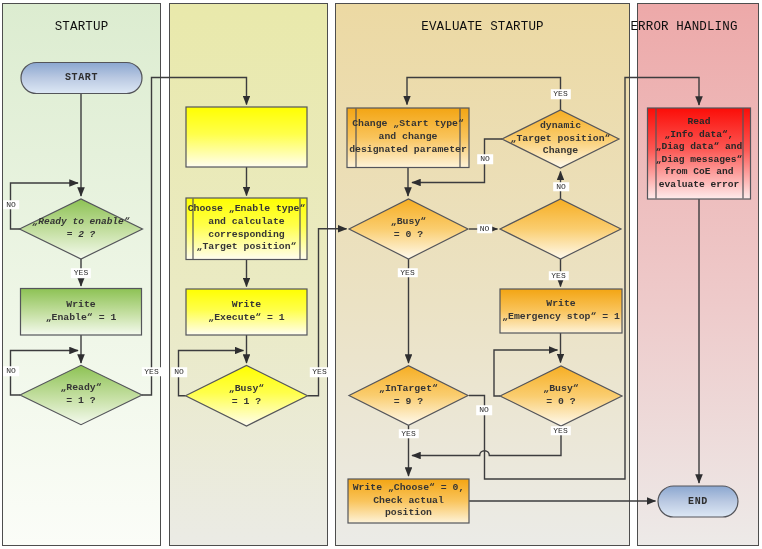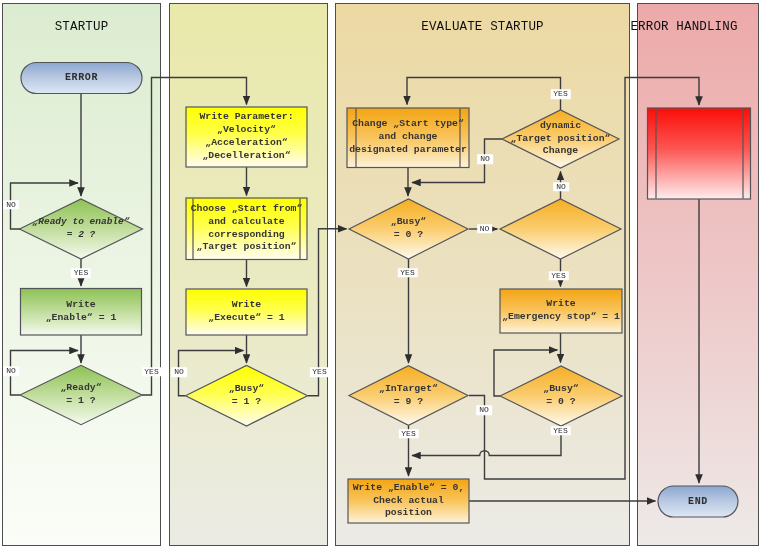--- a/index.html
+++ b/index.html
@@ -130,33 +130,29 @@
       <polygon points="349,395.5 408.5,365.7 468,395.5 408.5,425.3" fill="url(#gOrange)"></polygon>
       <rect x="348" y="479" width="121" height="44" fill="url(#gOrangeBox)"></rect>
 
       <rect x="647.5" y="108" width="103" height="91" fill="url(#gRed)"></rect>
       <line x1="656" y1="108.6" x2="656" y2="198.4"></line>
       <line x1="743" y1="108.6" x2="743" y2="198.4"></line>
       <rect x="658" y="486" width="80" height="31" rx="15.5" fill="url(#gBlue)"></rect>
     </g>
   </svg>
 
-  <div class="ntext oval" style="left:21px;top:62px;width:121px;height:31px">ERROR</div>
+  <div class="ntext oval" style="left:21px;top:62px;width:121px;height:31px">START</div>
   <div class="ntext italic" style="left:24px;top:199px;width:114px;height:60px">„Ready to enable“
 = 2 ?</div>
   <div class="ntext" style="left:21px;top:288px;width:120px;height:47px">Write
 „Enable“ = 1</div>
   <div class="ntext" style="left:24px;top:365px;width:114px;height:60px">„Ready“
 = 1 ?</div>
 
-  <div class="ntext" style="left:186px;top:107px;width:121px;height:60px">Write Parameter:
-„Velocity“
-„Acceleration“
-„Decelleration“</div>
-  <div class="ntext" style="left:186px;top:198px;width:121px;height:61px">Choose „Start from“
+  <div class="ntext" style="left:186px;top:198px;width:121px;height:61px">Choose „Enable type“
 and calculate
 corresponding
 „Target position“</div>
   <div class="ntext" style="left:186px;top:289px;width:121px;height:46px">Write
 „Execute“ = 1</div>
   <div class="ntext" style="left:186px;top:366px;width:121px;height:60px">„Busy“
 = 1 ?</div>
 
   <div class="ntext" style="left:347px;top:108px;width:122px;height:59px">Change „Start type“
 and change
@@ -165,23 +161,29 @@
 „Target position“
 Change</div>
   <div class="ntext" style="left:349px;top:199px;width:119px;height:60px">„Busy“
 = 0 ?</div>
   <div class="ntext" style="left:500px;top:289px;width:122px;height:44px">Write
 „Emergency stop“ = 1</div>
   <div class="ntext" style="left:500px;top:366px;width:122px;height:60px">„Busy“
 = 0 ?</div>
   <div class="ntext" style="left:349px;top:366px;width:119px;height:59px">„InTarget“
 = 9 ?</div>
-  <div class="ntext" style="left:348px;top:479px;width:121px;height:44px">Write „Enable“ = 0,
+  <div class="ntext" style="left:348px;top:479px;width:121px;height:44px">Write „Choose“ = 0,
 Check actual position</div>
 
+  <div class="ntext small" style="left:648px;top:108px;width:102px;height:91px">Read
+„Info data“,
+„Diag data“ and
+„Diag messages“
+from CoE and
+evaluate error</div>
   <div class="ntext oval" style="left:658px;top:486px;width:80px;height:31px">END</div>
 
   <span class="edge-label" style="left:11px;top:204.5px">NO</span>
   <span class="edge-label" style="left:81px;top:273px">YES</span>
   <span class="edge-label" style="left:11px;top:371px">NO</span>
   <span class="edge-label" style="left:151.5px;top:371.5px">YES</span>
   <span class="edge-label" style="left:179px;top:372px">NO</span>
   <span class="edge-label" style="left:319.5px;top:372px">YES</span>
   <span class="edge-label" style="left:560.5px;top:94px">YES</span>
   <span class="edge-label" style="left:485px;top:159px">NO</span>

